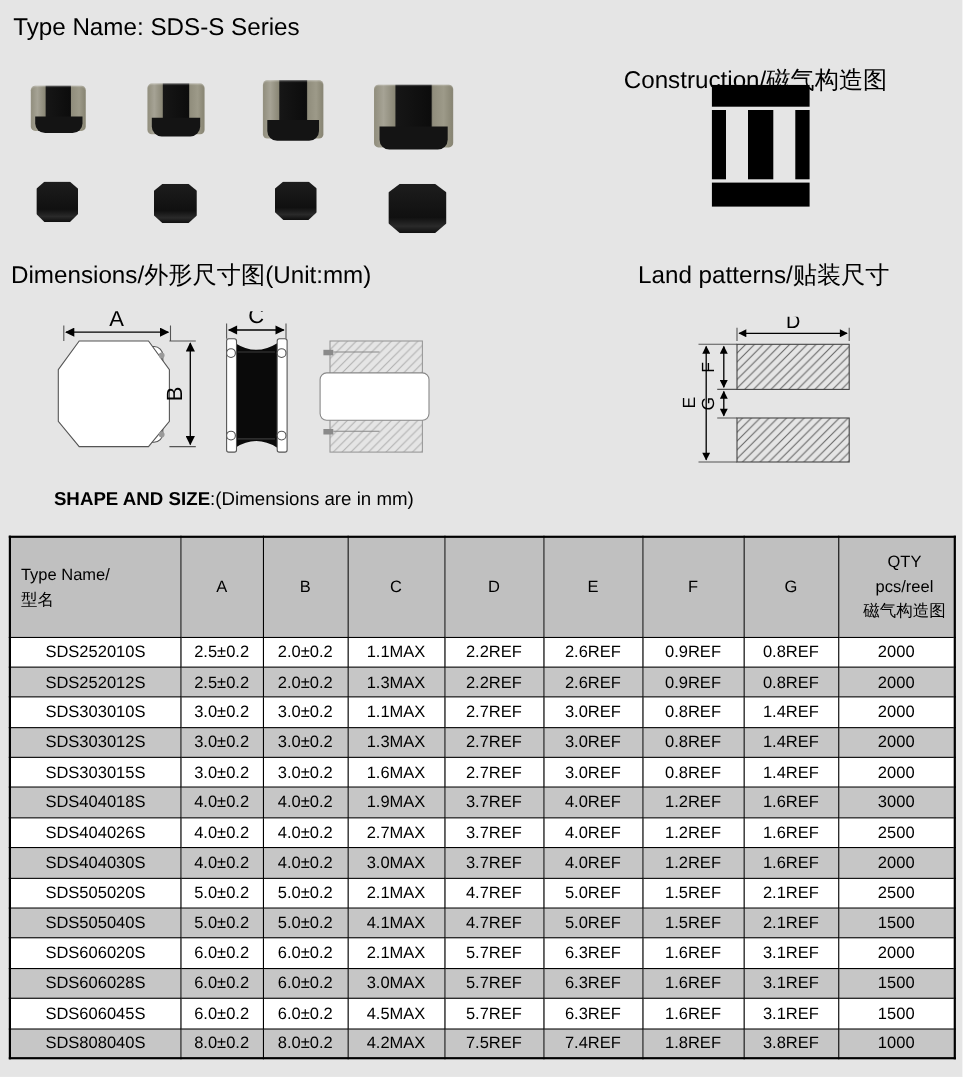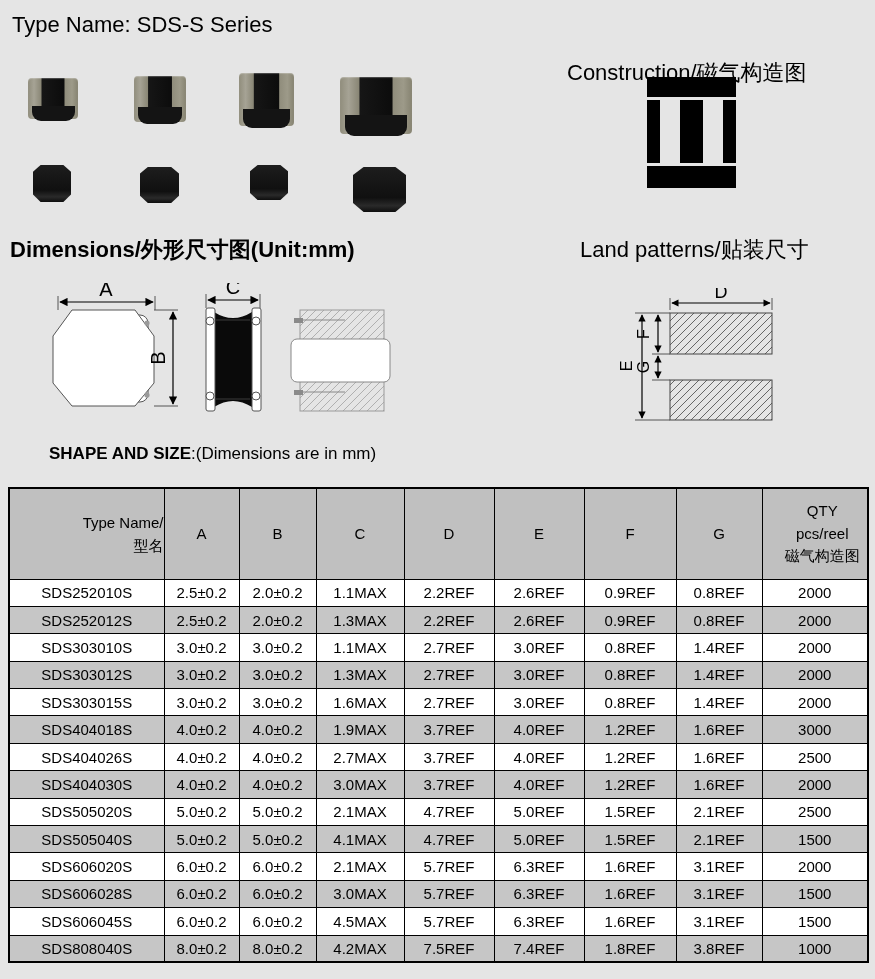--- a/index.html
+++ b/index.html
@@ -49,21 +49,21 @@
   table.spec th, table.spec td {
     border: 1px solid #000;
     text-align: center;
     vertical-align: middle;
     padding: 0;
     overflow: hidden;
   }
   table.spec { border: 2px solid #000; }
   table.spec thead tr { height: 91px; background: #c0c0c0; }
   table.spec thead th { font-weight: normal; }
-  table.spec th.typecell { text-align: right; padding-left: 9px; line-height: 1.55; }
+  table.spec th.typecell { text-align: left; padding-left: 9px; line-height: 1.55; }
   table.spec th.qtycell { line-height: 1.5; padding-left: 15px; }
   table.spec tbody tr { height: 27.4px; background: #fff; }
   table.spec tbody tr:nth-child(even) { background: #c6c6c6; }
 
   svg text { font-family: "Liberation Sans", "DejaVu Sans", sans-serif; }
 </style>
 </head>
 <body>
 
 <div id="page">
@@ -82,21 +82,21 @@
   <div class="photo-top" style="left:353px; top:167px; width:53px; height:45px;"></div>
 
   <svg class="abs" style="left:647px; top:77px;" width="90" height="111" viewBox="0 0 90 111">
     <rect x="0" y="0" width="89" height="20" fill="#000"></rect>
     <rect x="0" y="89" width="89" height="22" fill="#000"></rect>
     <rect x="0" y="23" width="13" height="63" fill="#000"></rect>
     <rect x="33" y="23" width="23" height="63" fill="#000"></rect>
     <rect x="76" y="23" width="13" height="63" fill="#000"></rect>
   </svg>
 
-  <div class="abs h-main" style="left:10px; top:237px;font-weight:bold;">Dimensions/外形尺寸图(Unit:mm)</div>
+  <div class="abs h-main" style="left:10px; top:237px;">Dimensions/外形尺寸图(Unit:mm)</div>
   <div class="abs h-main" style="left:580px; top:237px;">Land patterns/贴装尺寸</div>
 
   <svg class="abs" style="left:15px; top:283px;" width="420" height="150" viewBox="0 0 420 150">
     <defs>
       <marker id="ah1" viewBox="0 0 10 10" refX="9" refY="5" markerWidth="9" markerHeight="7" orient="auto-start-reverse">
         <path d="M0,0 L10,5 L0,10 Z" fill="#000"></path>
       </marker>
       <pattern id="hatchLight" width="8" height="8" patternUnits="userSpaceOnUse">
         <path d="M0,8 L8,0 M-2,2 L2,-2 M6,10 L10,6" stroke="#b0b0b0" stroke-width="1" fill="none"></path>
       </pattern>

